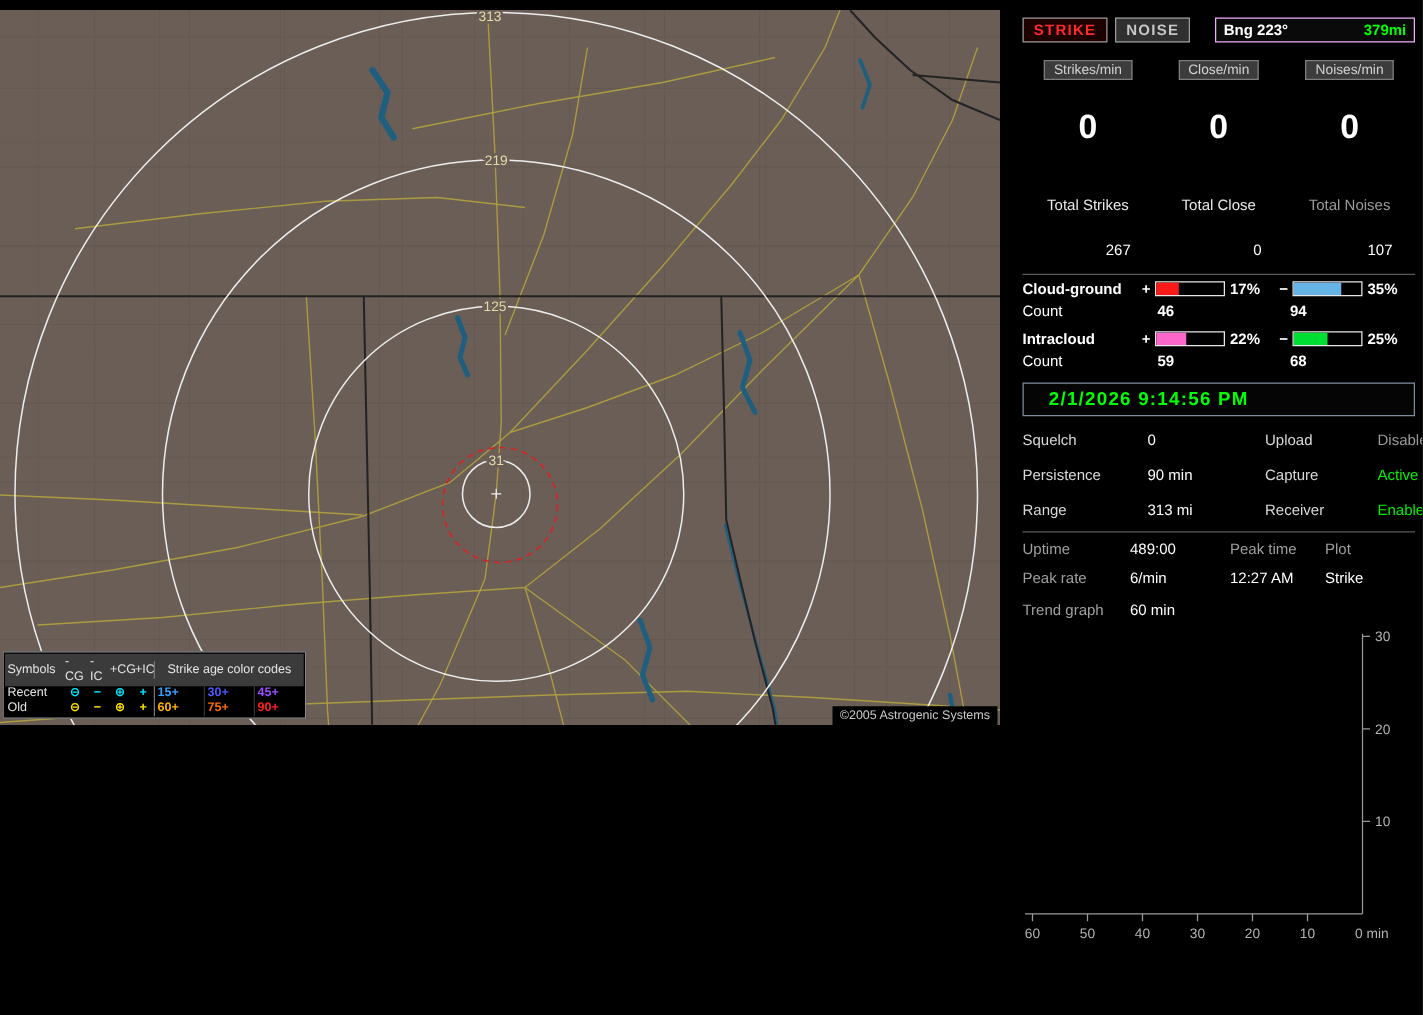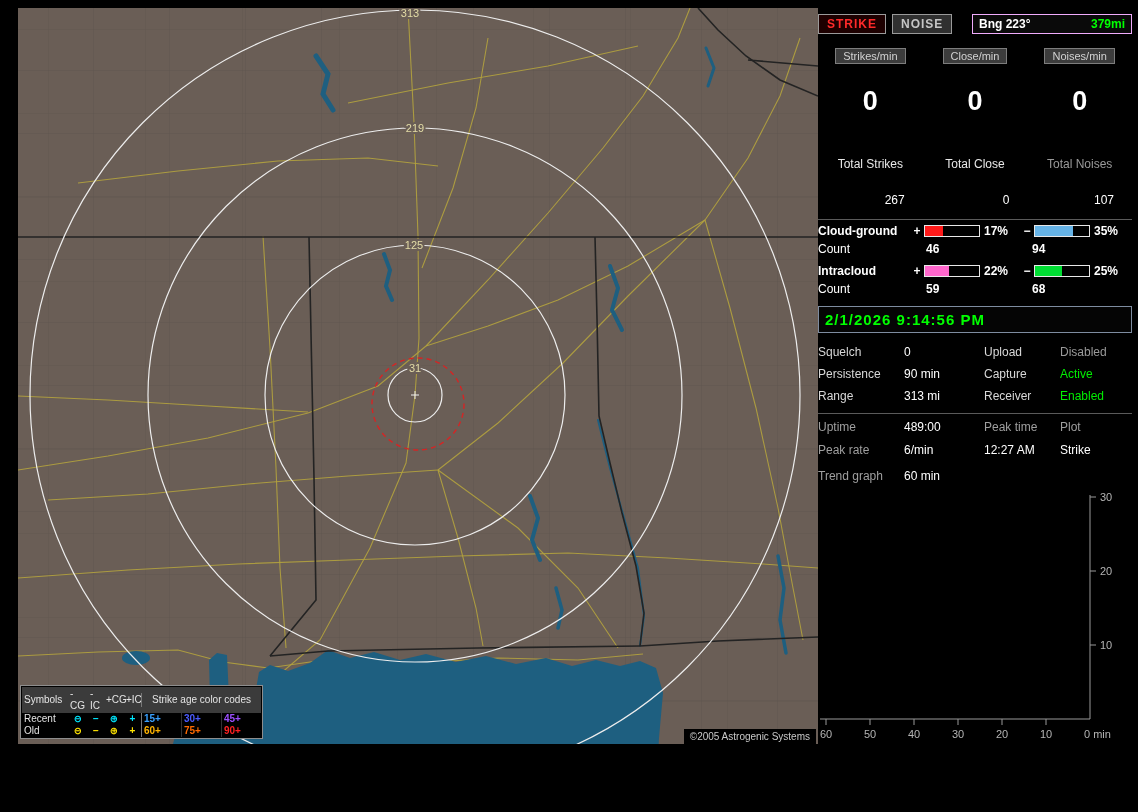--- a/index.html
+++ b/index.html
@@ -1,19 +1,19 @@
 <!DOCTYPE html>
 <html><head>
 <meta charset="utf-8">
 <style>
   html,body{margin:0;padding:0;background:#000;}
   .screen{position:relative;width:1138px;height:812px;background:#000;overflow:hidden;
           font-family:"Liberation Sans","DejaVu Sans",sans-serif;color:#d6d6d6;font-size:12px;}
   
-  .map{position:absolute;left:18px;top:8px;width:800px;height:736px;background:#14532d;overflow:hidden;}
+  .map{position:absolute;left:0;top:8px;width:800px;height:572px;background:#14532d;overflow:hidden;}
   .map svg{display:block;}
   .copyright{position:absolute;right:2px;bottom:0;background:#000;color:#c9c9c9;font-size:10px;padding:2px 6px;}
   
   .legend{position:absolute;left:2px;bottom:5px;background:#000;border:1px solid #8d8d8d;
           font-size:10px;line-height:12px;padding:1px;}
   .lg-grid{display:grid;grid-template-columns:46px 20px 16px 20px 17px 40px 40px 40px;align-items:center;}
   .lg-head{background:#3b3b3b;color:#e4e4e4;}
   .lg-head span{padding:1px 2px;}
   .lg-age-head{grid-column:6 / span 3;text-align:center;border-left:1px solid #777;}
   .lg-row span{padding:0 2px;}
@@ -42,23 +42,23 @@
   .dist-title{color:#b0b0b0;border-bottom:1px solid #666;padding:2px 0 3px 0;margin-bottom:6px;}
   .dist-row{display:grid;grid-template-columns:92px 14px 56px 40px 14px 56px 40px;align-items:center;margin:3px 0;}
   .dist-label{color:#fff;font-weight:bold;}
   .sign{color:#fff;font-weight:bold;text-align:center;}
   .bar{display:inline-block;height:10px;background:#000;border:1px solid #e8e8e8;overflow:hidden;}
   .bar-fill{display:block;height:100%;width:0;}
   .pct{color:#fff;font-weight:bold;padding-left:4px;}
   .count-row{display:grid;grid-template-columns:92px 106px auto;margin:4px 0 8px 0;}
   .count-row span{color:#fff;}
   .count-row .cnt{padding-left:16px;font-weight:bold;}
-  .dt-box{border:1px solid #7e8ca0;background:#050505;padding:4px 6px;margin:10px 0 12px 0;}
+  .dt-box{border:1px solid #7e8ca0;background:#050505;padding:4px 20px;margin:10px 0 12px 0;}
   .dt-text{color:#00ff00;font-weight:bold;font-size:15px;letter-spacing:1px;}
-  .status-grid{display:grid;grid-template-columns:86px 80px 76px auto;row-gap:8px;margin-bottom:8px;}
+  .status-grid{display:grid;grid-template-columns:86px 80px 76px auto;row-gap:8px;margin-bottom:8px;gap:14px;}
   .status-grid .lbl{color:#d8d8d8;}
   .status-grid .val{color:#fff;}
   .stats2{display:grid;grid-template-columns:86px 80px 76px auto;row-gap:9px;margin-top:6px;}
   .stats2 .lbl{color:#9f9f9f;}
   .stats2 .val{color:#fff;}
   .trend-row{display:grid;grid-template-columns:86px auto;margin-top:12px;}
   .trend-row .lbl{color:#9f9f9f;}
   .trend-row .val{color:#fff;}
   .trend-graph{margin-top:4px;}
 </style>

